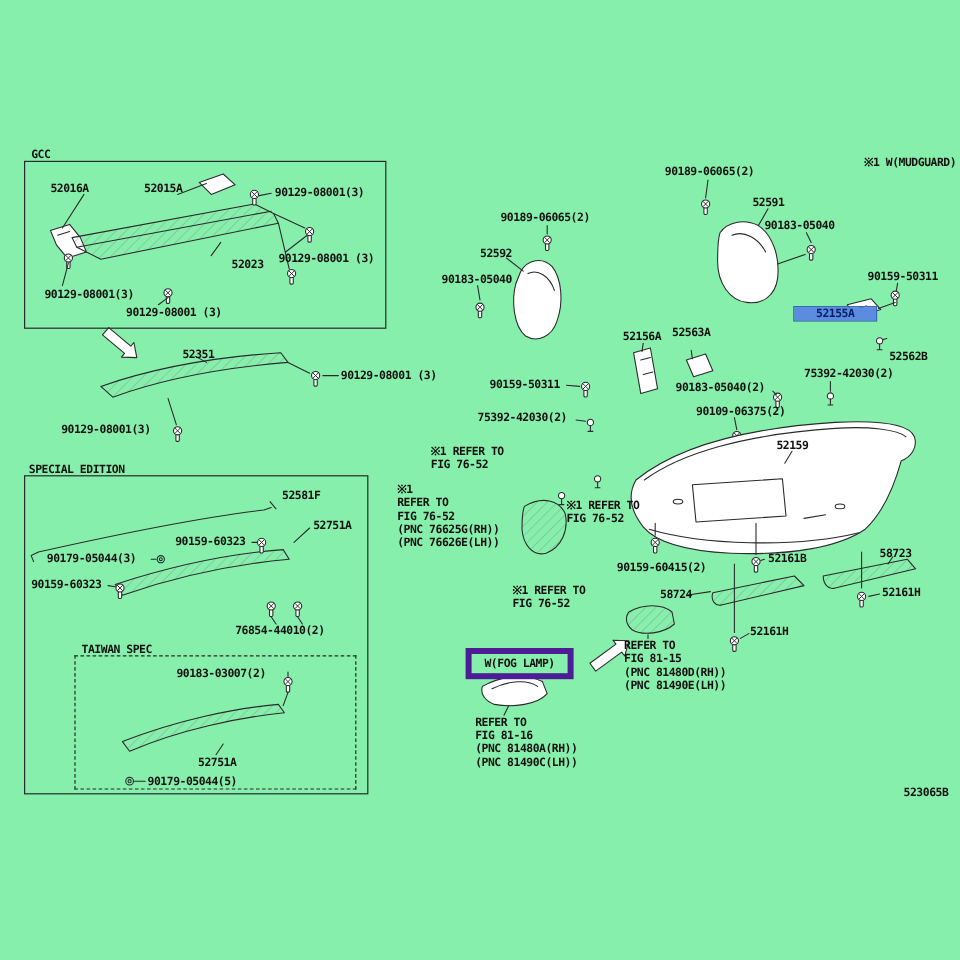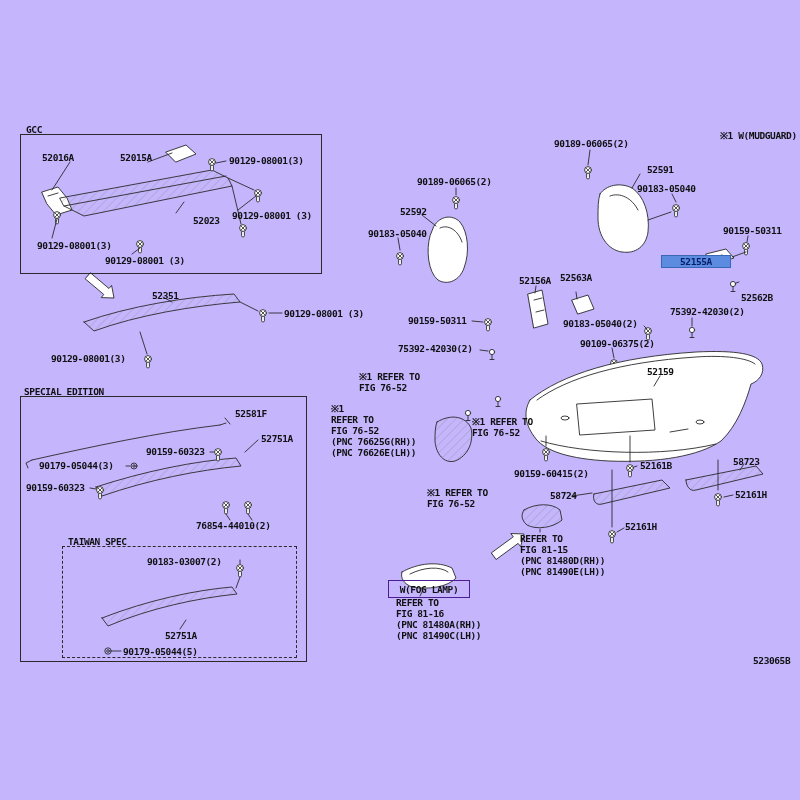--- a/index.html
+++ b/index.html
@@ -1,39 +1,39 @@
 <!DOCTYPE html>
 <html><head>
 <meta charset="utf-8">
 <style>
   html,body { margin:0; padding:0; background:#fff; }
   #stage {
-    position:relative; width:800px; height:800px; background:#c4b5fd;
+    position:relative; width:800px; height:800px; background:#86efac;
     font-family:"DejaVu Sans Mono", monospace; overflow:hidden;
   }
   svg { position:absolute; left:0; top:0; }
   .lbl {
     position:absolute;
     font:bold 9.5px "DejaVu Sans Mono", monospace;
     color:#111;
     line-height:11px;
     letter-spacing:-0.4px;
     white-space:pre-line;
   }
   .hl {
     background:#5b8ce0;
     color:#071f6b;
     padding:0 18px;
     outline:1px solid #3a66b8;
   }
   .box { position:absolute; border:1px solid #2a2a2a; }
   .box.dashed { border-style:dashed; }
   .fogbox {
-    position:absolute; border:1px solid #4c1d95;
-    display:flex; align-items:center; justify-content:center;margin-top:40px;
+    position:absolute; border:5px solid #4c1d95;
+    display:flex; align-items:center; justify-content:center;
   }
   .fogbox .lbl { position:static; }
 </style>
 </head>
 <body>
 
 <div id="stage">
 
   <svg width="800" height="800" viewBox="0 0 800 800">
     <defs>
@@ -198,21 +198,21 @@
   <div class="lbl" style="left:261px; top:433px;">52751A</div>
   <div class="lbl" style="left:146px; top:446px;">90159-60323</div>
   <div class="lbl" style="left:39px;  top:460px;">90179-05044(3)</div>
   <div class="lbl" style="left:26px;  top:482px;">90159-60323</div>
   <div class="lbl" style="left:196px; top:520px;">76854-44010(2)</div>
   <div class="lbl" style="left:147px; top:556px;">90183-03007(2)</div>
   <div class="lbl" style="left:165px; top:630px;">52751A</div>
   <div class="lbl" style="left:123px; top:646px;">90179-05044(5)</div>
 
   <div class="lbl" style="left:554px; top:138px;">90189-06065(2)</div>
-  <div class="lbl" style="left:627px; top:164px;margin-left:20px;">52591</div>
+  <div class="lbl" style="left:627px; top:164px;">52591</div>
   <div class="lbl" style="left:637px; top:183px;">90183-05040</div>
   <div class="lbl" style="left:417px; top:176px;">90189-06065(2)</div>
   <div class="lbl" style="left:400px; top:206px;">52592</div>
   <div class="lbl" style="left:368px; top:228px;">90183-05040</div>
   <div class="lbl" style="left:723px; top:225px;">90159-50311</div>
   <div class="lbl hl" style="left:662px; top:256px;">52155A</div>
   <div class="lbl" style="left:741px; top:276px;margin-top:16px;">52562B</div>
   <div class="lbl" style="left:519px; top:275px;">52156A</div>
   <div class="lbl" style="left:560px; top:272px;">52563A</div>
   <div class="lbl" style="left:408px; top:315px;">90159-50311</div>

